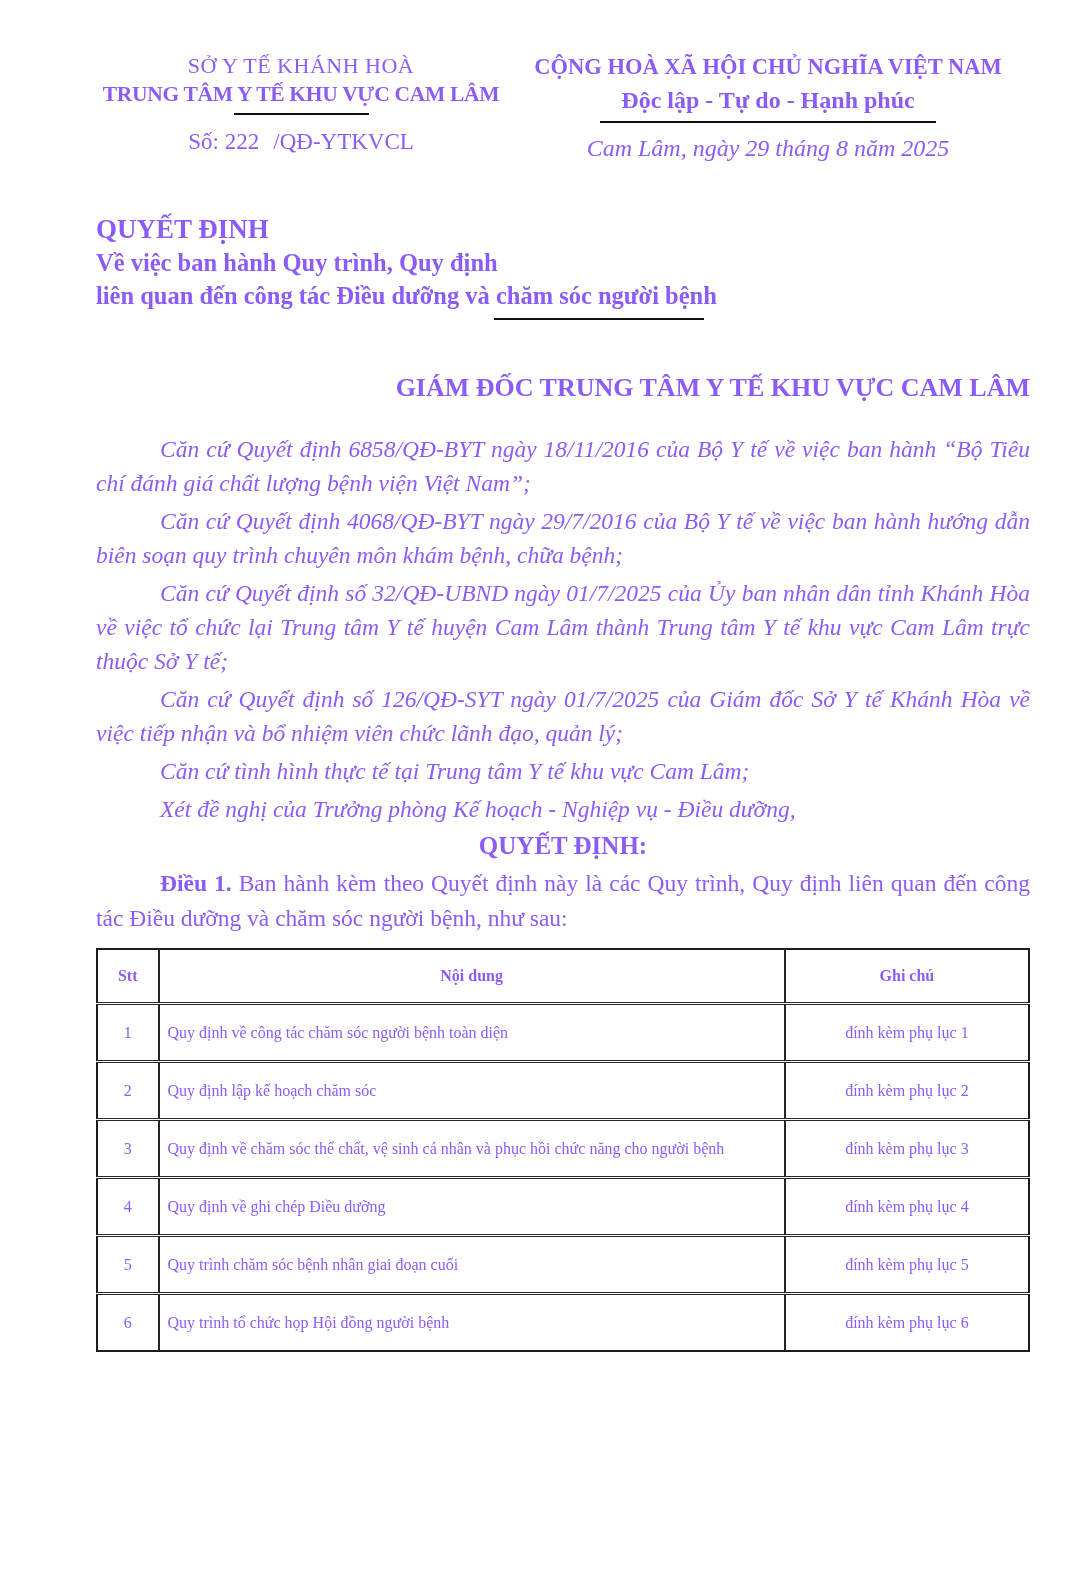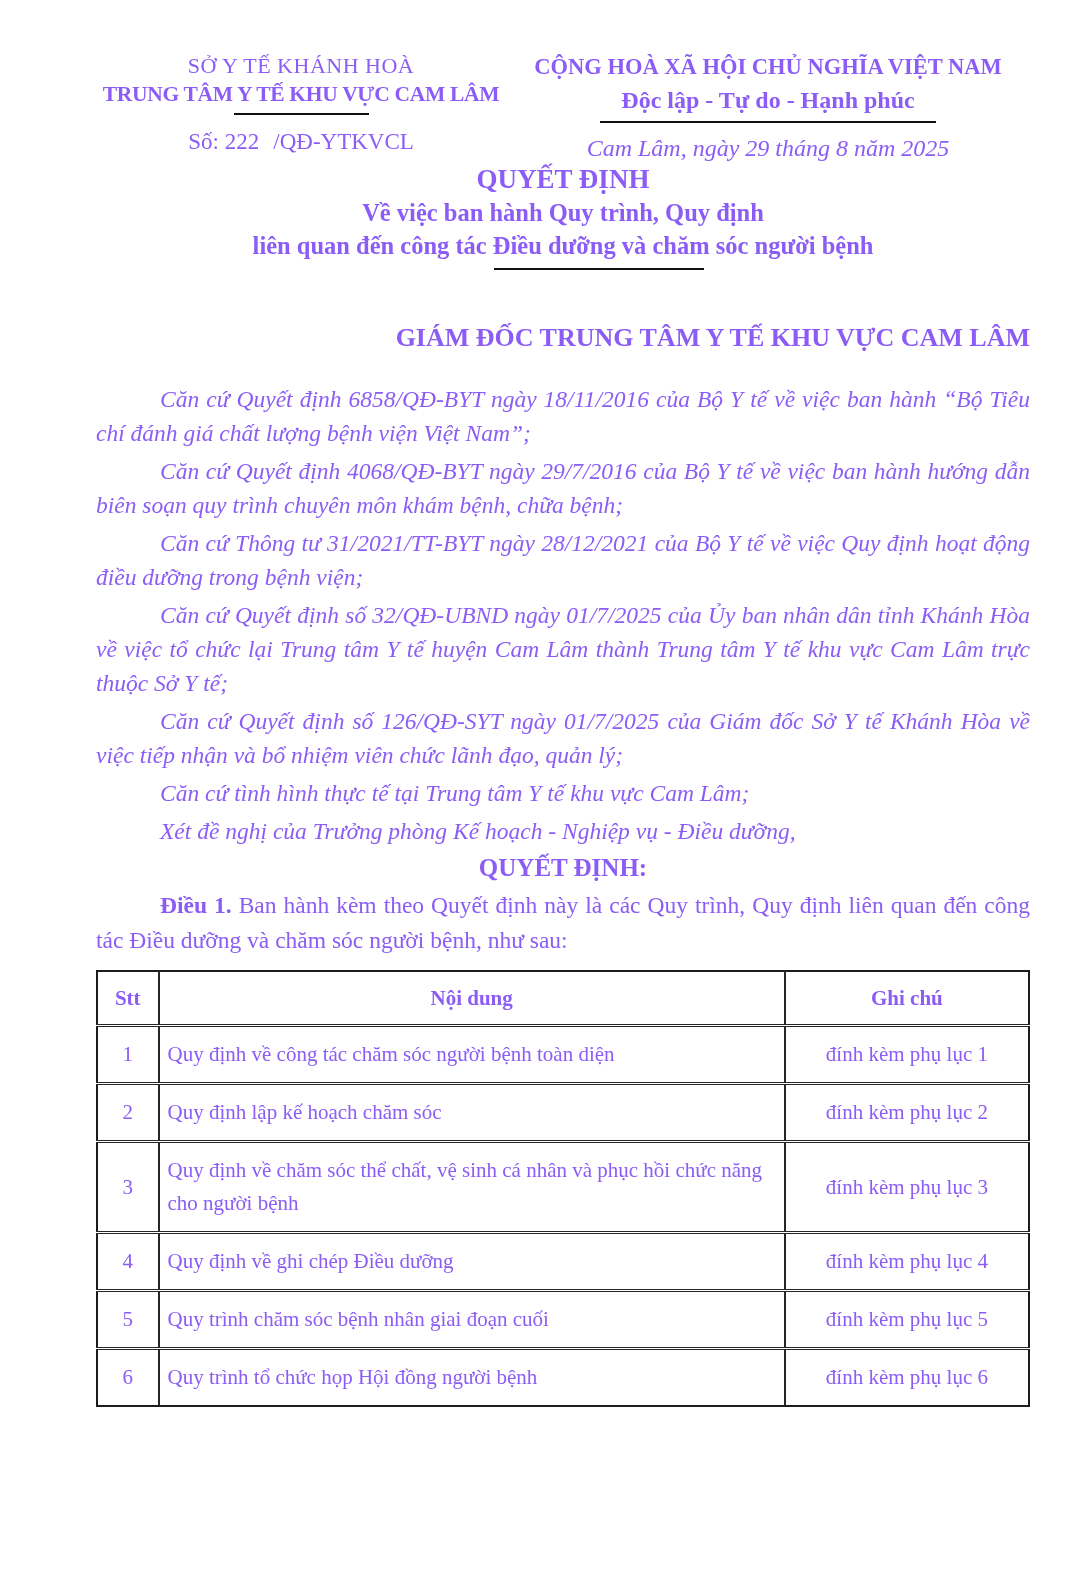--- a/index.html
+++ b/index.html
@@ -21,21 +21,21 @@
   .org-name{font-size:21.5px;font-weight:bold;letter-spacing:-.3px;line-height:28px;white-space:nowrap;}
   .rule{border-top:2px solid #111;height:0;margin:5px auto 0;}
   .rule-left{width:135px;}
   .rule-right{width:336px;}
   .doc-number{font-size:23px;margin-top:14px;}
   .doc-number .num{display:inline-block;margin:0 14px 0 6px;}
   .country{font-size:22.5px;font-weight:bold;line-height:30px;white-space:nowrap;font-family:Liberation Serif, serif;}
   .motto{font-size:24px;font-weight:bold;line-height:32px;margin-top:2px;}
   .place-date{font-style:italic;font-size:24px;margin-top:12px;white-space:nowrap;}
   
-  .title-block{text-align:center;}
+  .title-block{margin-top:50px;}
   .title-main{font-size:27px;font-weight:bold;line-height:34px;}
   .title-sub{font-size:24.5px;font-weight:bold;line-height:33px;}
   .rule-title{width:210px;position:relative;left:36px;margin-top:6px;}
   .authority{text-align:right;font-size:26px;font-weight:bold;margin-top:52px;line-height:32px;}
   
   .preamble{margin-top:28px;}
   .preamble p{
     margin:0 0 4px 0;
     font-style:italic;
     font-size:23.5px;
@@ -44,21 +44,21 @@
     text-indent:64px;
   }
   .decision-word{text-align:center;font-weight:bold;font-size:25px;margin-top:4px;line-height:32px;}
   .article{font-size:23.5px;line-height:35px;text-align:justify;text-indent:64px;margin-top:4px;}
   .article .art-label{font-weight:bold;}
   
   table.qd{
     border-collapse:collapse;
     width:100%;
     margin-top:12px;
-    font-size:21px;
+    font-size:16px;
   }
   table.qd th, table.qd td{
     border-left:2px solid #262626;
     border-right:2px solid #262626;
     border-top:3px double #262626;
     border-bottom:3px double #262626;
     padding:11px 8px;
     vertical-align:middle;
   }
   table.qd tr:first-child th{border-top:2.5px solid #1c1c1c;}
@@ -100,21 +100,20 @@
     <div class="title-sub">Về việc ban hành Quy trình, Quy định</div>
     <div class="title-sub">liên quan đến công tác Điều dưỡng và chăm sóc người bệnh</div>
     <div class="rule rule-title"></div>
   </div>
 
   <div class="authority">GIÁM ĐỐC TRUNG TÂM Y TẾ KHU VỰC CAM LÂM</div>
 
   <div class="preamble">
     <p>Căn cứ Quyết định 6858/QĐ-BYT ngày 18/11/2016 của Bộ Y tế về việc ban hành “Bộ Tiêu chí đánh giá chất lượng bệnh viện Việt Nam”;</p>
     <p>Căn cứ Quyết định 4068/QĐ-BYT ngày 29/7/2016 của Bộ Y tế về việc ban hành hướng dẫn biên soạn quy trình chuyên môn khám bệnh, chữa bệnh;</p>
-    <p>Căn cứ Thông tư 31/2021/TT-BYT ngày 28/12/2021 của Bộ Y tế về việc Quy định hoạt động điều dưỡng trong bệnh viện;</p>
     <p>Căn cứ Quyết định số 32/QĐ-UBND ngày 01/7/2025 của Ủy ban nhân dân tỉnh Khánh Hòa về việc tổ chức lại Trung tâm Y tế huyện Cam Lâm thành Trung tâm Y tế khu vực Cam Lâm trực thuộc Sở Y tế;</p>
     <p>Căn cứ Quyết định số 126/QĐ-SYT ngày 01/7/2025 của Giám đốc Sở Y tế Khánh Hòa về việc tiếp nhận và bổ nhiệm viên chức lãnh đạo, quản lý;</p>
     <p>Căn cứ tình hình thực tế tại Trung tâm Y tế khu vực Cam Lâm;</p>
     <p>Xét đề nghị của Trưởng phòng Kế hoạch - Nghiệp vụ - Điều dưỡng,</p>
   </div>
 
   <div class="decision-word">QUYẾT ĐỊNH:</div>
 
   <div class="article">
     <span class="art-label">Điều 1.</span><span> Ban hành kèm theo Quyết định này là các Quy trình, Quy định liên quan đến công tác Điều dưỡng và chăm sóc người bệnh, như sau:</span>

